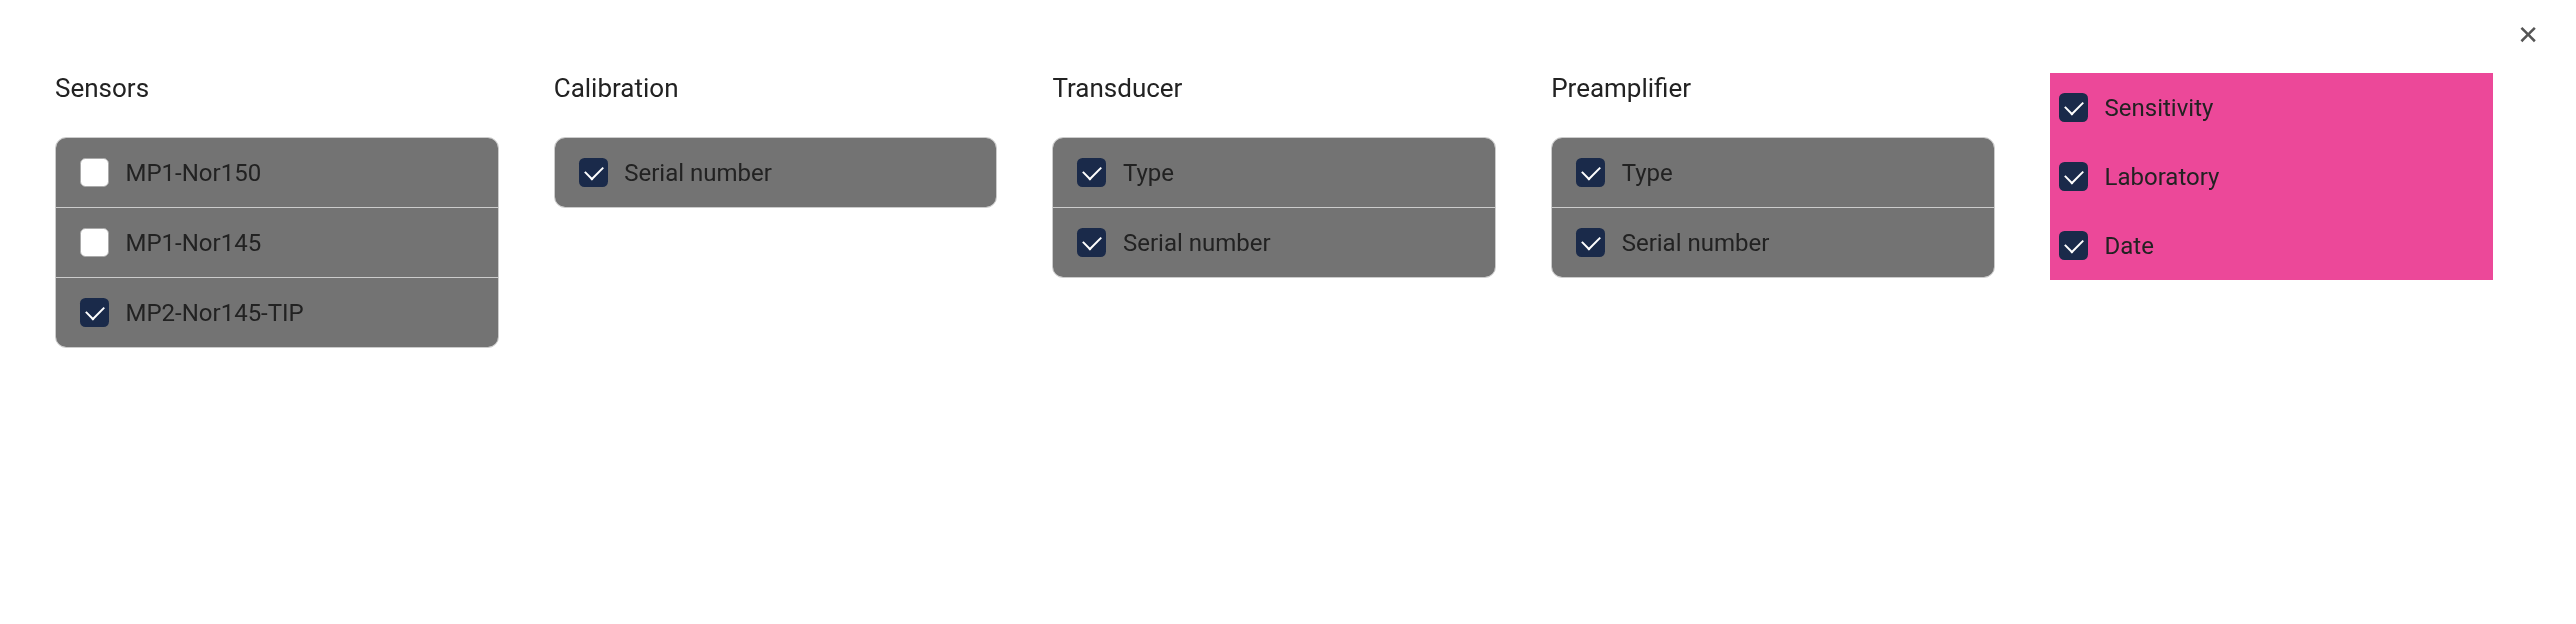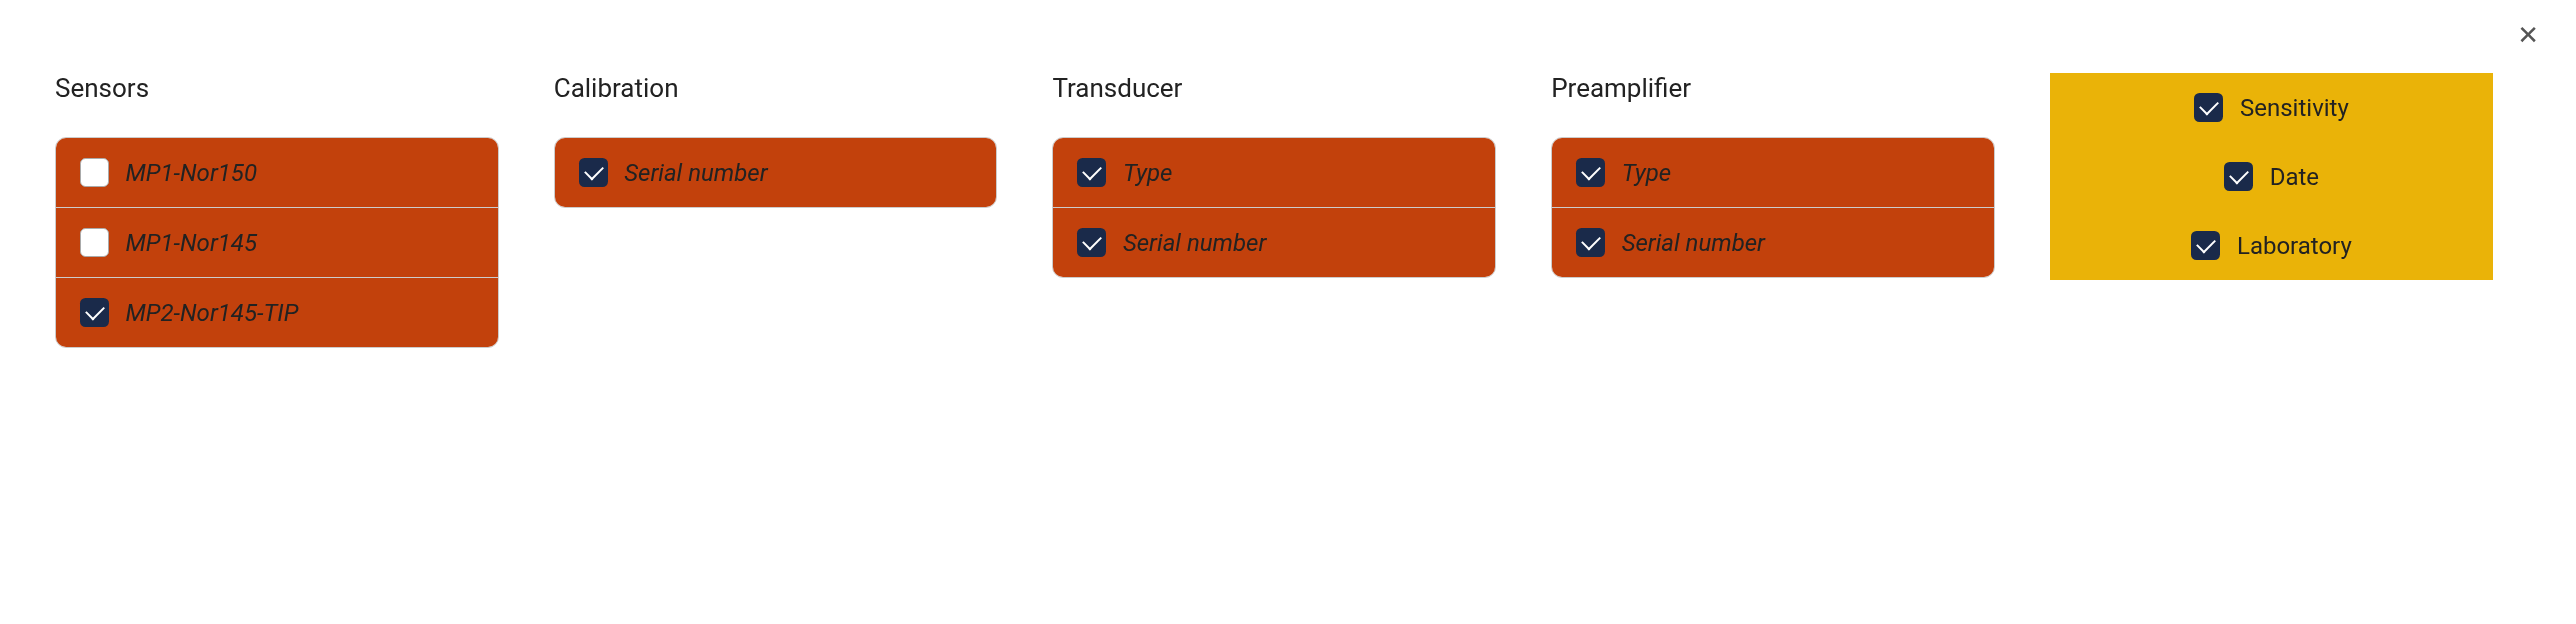--- a/index.html
+++ b/index.html
@@ -65,23 +65,22 @@
       border-radius: 11px;
       overflow: hidden;
     }
 
     .checkbox-item {
       display: flex;
       align-items: center;
       gap: 16.5px;
       padding: 20px 24px;
       border-bottom: 1.4px solid #ccc;
-      background: #c2410c;
+      background: #737373;
       cursor: pointer;
-      font-style: italic;
     }
 
     .checkbox-item:last-child {
       border-bottom: none;
     }
 
     .checkbox-box {
       width: 29px;
       height: 29px;
       border-radius: 5.5px;
@@ -123,23 +122,22 @@
       display: flex;
       flex-direction: column;
       gap: 0;
     }
 
     .calibration-item {
       display: flex;
       align-items: center;
       gap: 16.5px;
       padding: 20px 9.2px;
-      background: #eab308;
+      background: #ec4899;
       cursor: pointer;
-      justify-content: center;
     }
   </style>
 </head>
 <body>
 
 <button class="close-btn">✕</button>
 
 <div class="main-container">
 
   <div class="column">
@@ -199,23 +197,23 @@
   </div>
 
   <div class="column">
     <div class="calibration-group">
       <div class="calibration-item">
         <div class="checkbox-box checked"></div>
         <span class="checkbox-label">Sensitivity</span>
       </div>
       <div class="calibration-item">
         <div class="checkbox-box checked"></div>
+        <span class="checkbox-label">Laboratory</span>
+      </div>
+      <div class="calibration-item">
+        <div class="checkbox-box checked"></div>
         <span class="checkbox-label">Date</span>
       </div>
-      <div class="calibration-item">
-        <div class="checkbox-box checked"></div>
-        <span class="checkbox-label">Laboratory</span>
-      </div>
     </div>
   </div>
 
 </div>
 
 
 </body></html>

